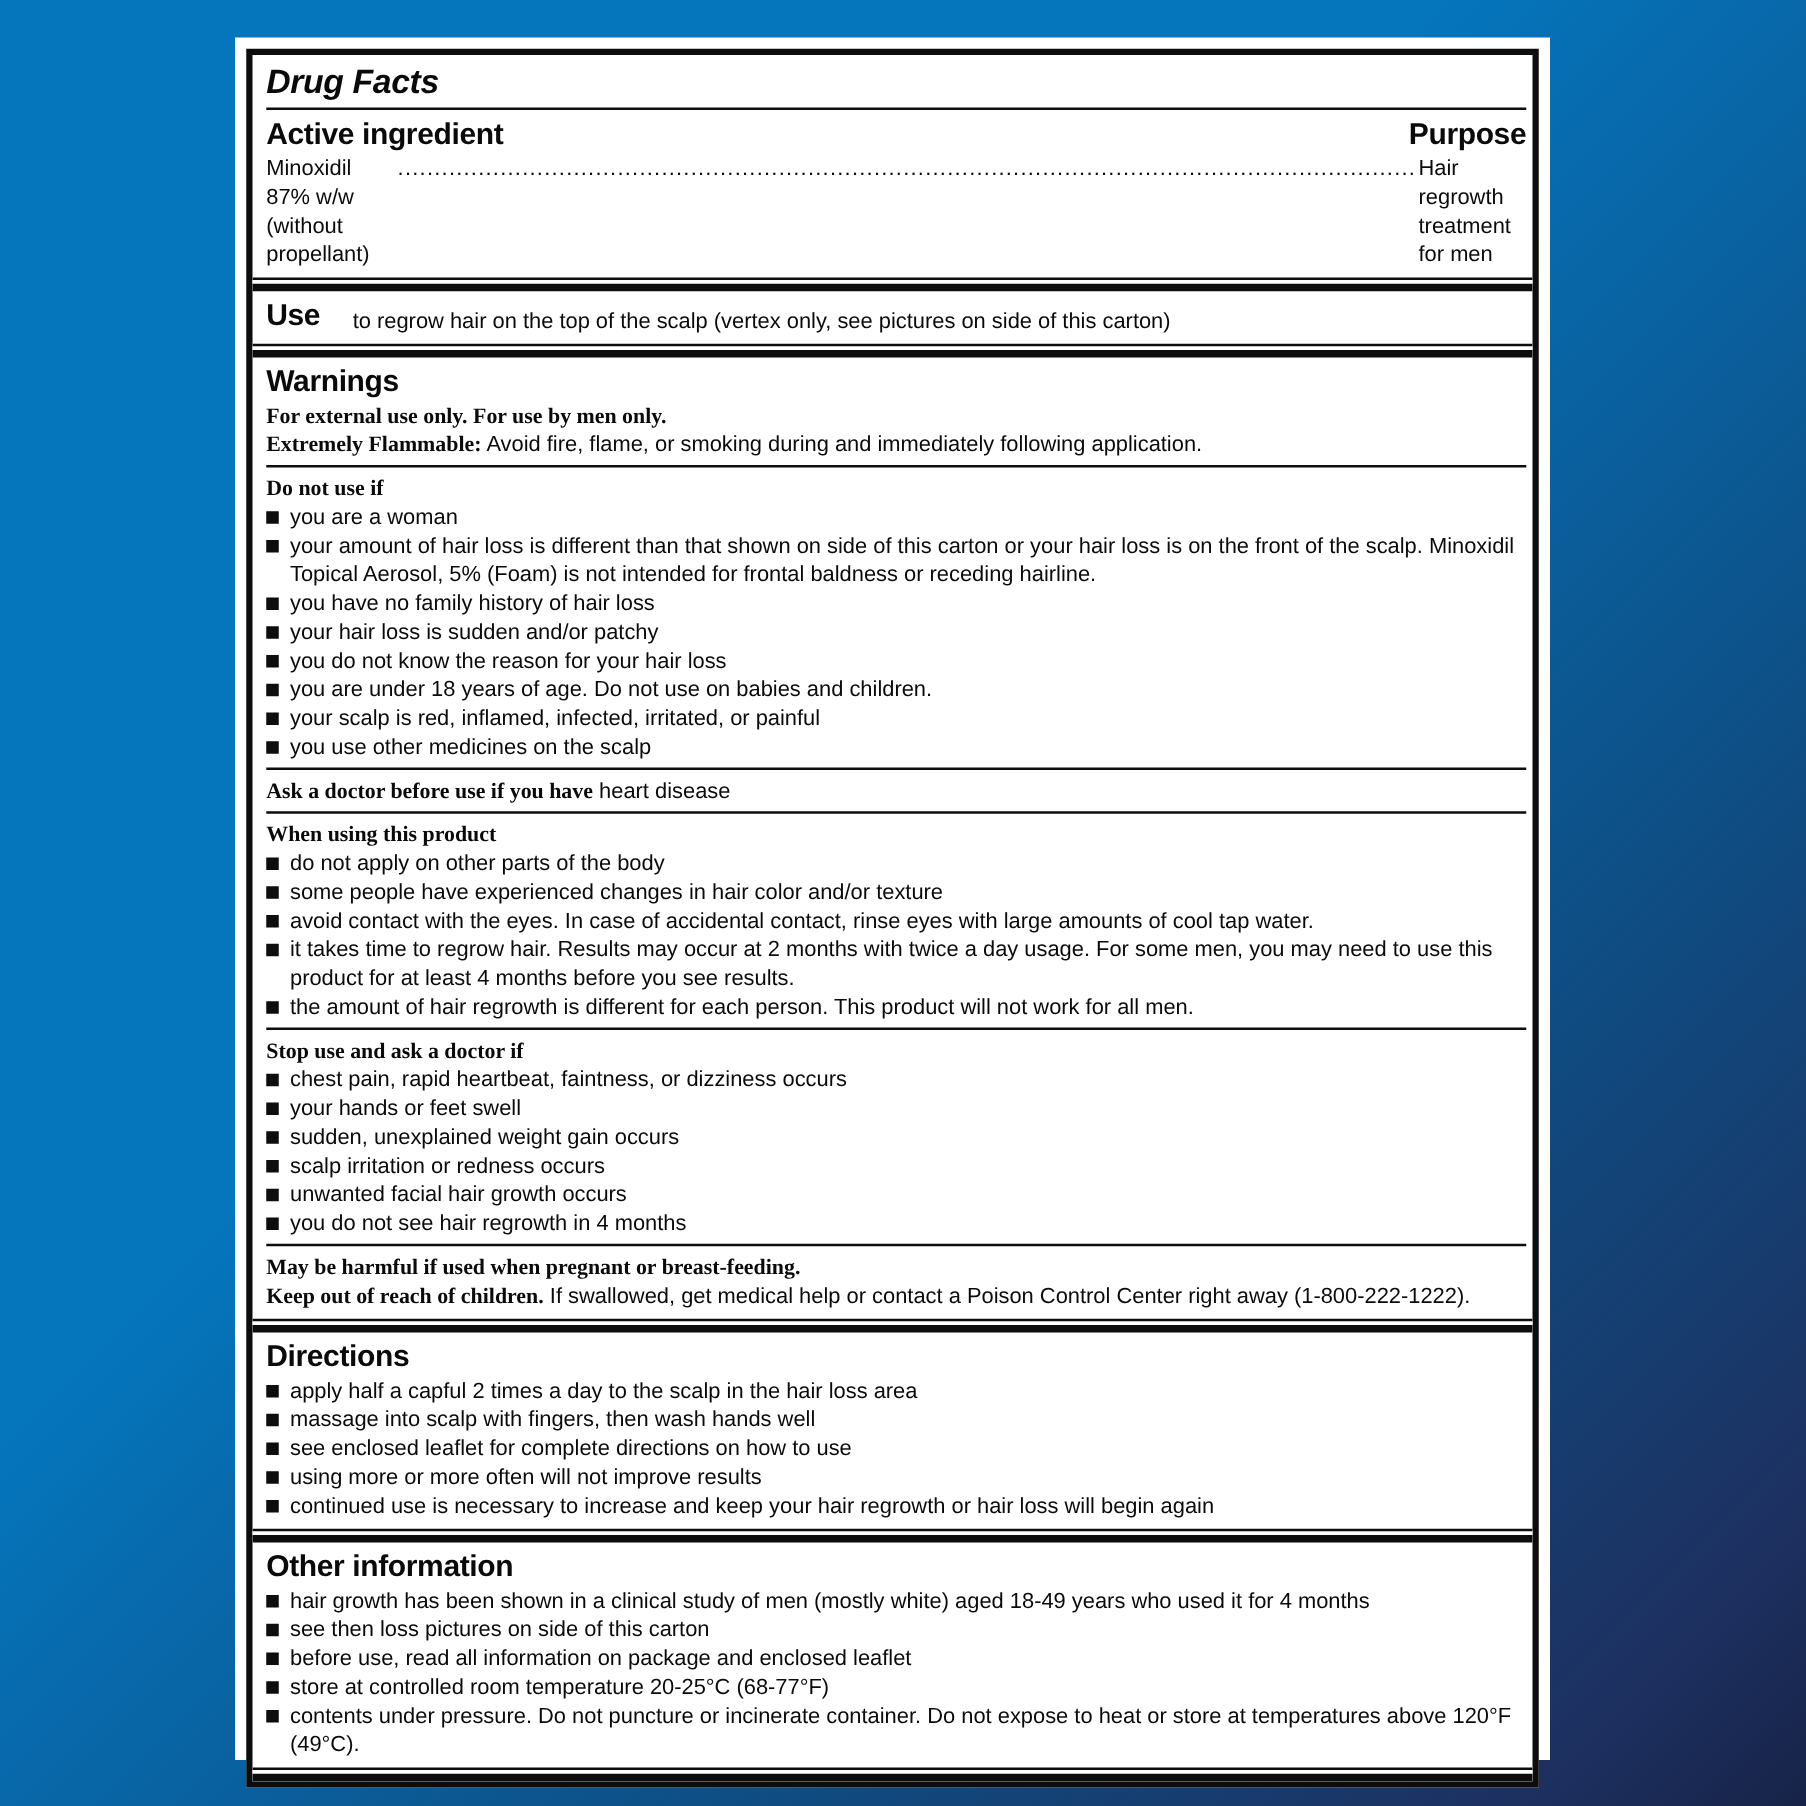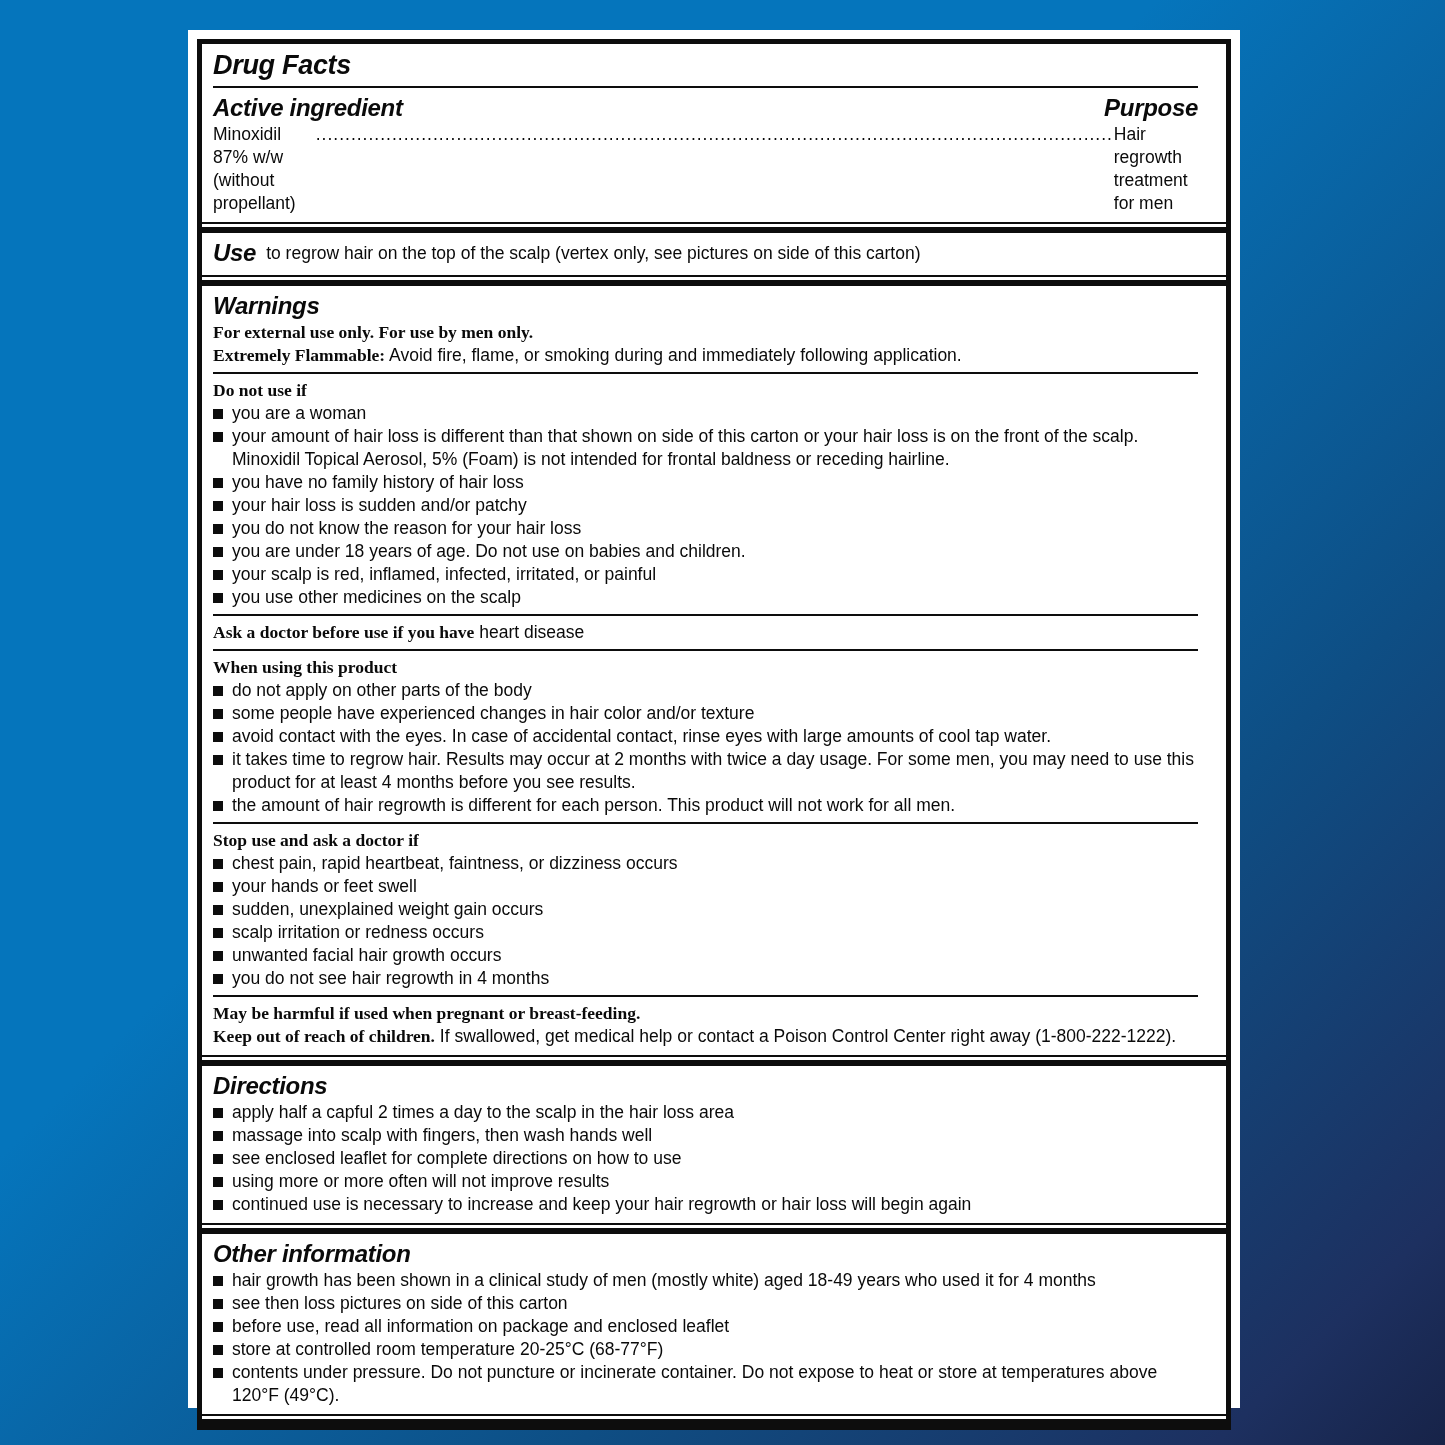--- a/index.html
+++ b/index.html
@@ -14,41 +14,41 @@
   .panel{
     position:absolute;left:188px;top:30px;width:1052px;height:1378px;
     background:#fff;
     box-sizing:border-box;
     padding:9px 9px 0 9px;
   }
   .facts-box{
     border:5px solid #0d0d0d;
     background:#fff;
   }
-  section{padding:5px 28px 7px 11px;}
+  section{padding:5px 5px 7px 11px;}
   .bar{height:3px;background:#fff;border-top:2px solid #0d0d0d;border-bottom:6px solid #0d0d0d;}
   .hairline{border-top:2px solid #0d0d0d;margin:5px 0 5px 0;}
   .h1{font-size:27px;font-weight:bold;font-style:italic;line-height:32px;letter-spacing:-0.3px;}
-  .h2{font-size:24px;font-weight:bold;font-style:italic;line-height:30px;letter-spacing:-0.3px;}
+  .h2{font-size:24px;font-weight:bold;line-height:30px;letter-spacing:-0.3px;}
   .body-text{font-size:17.5px;line-height:23px;}
   .bhead{font-size:17.5px;font-weight:bold;line-height:23px;font-family:Liberation Serif, serif;}
   .row-split{display:flex;justify-content:space-between;align-items:baseline;}
   .leader-row{display:flex;align-items:baseline;font-size:17.5px;line-height:23px;}
   .leader{flex:1 1 auto;overflow:hidden;white-space:nowrap;letter-spacing:1px;margin:0 2px;}
   ul.bullets{list-style:none;margin:0;padding:0;}
   ul.bullets li{
     position:relative;
     padding-left:19px;
     font-size:17.5px;line-height:23px;
   }
   ul.bullets li .sq{
     position:absolute;left:0;top:7px;
     width:10px;height:10px;background:#0d0d0d;display:inline-block;
   }
-  .use-row{display:flex;align-items:center;gap:10px;}
+  .use-row{display:flex;align-items:flex-end;gap:26px;}
 </style>
 </head>
 <body>
 
 <div class="page">
   <div class="panel">
     <div class="facts-box">
 
       <section>
         <div class="h1">Drug Facts</div>

